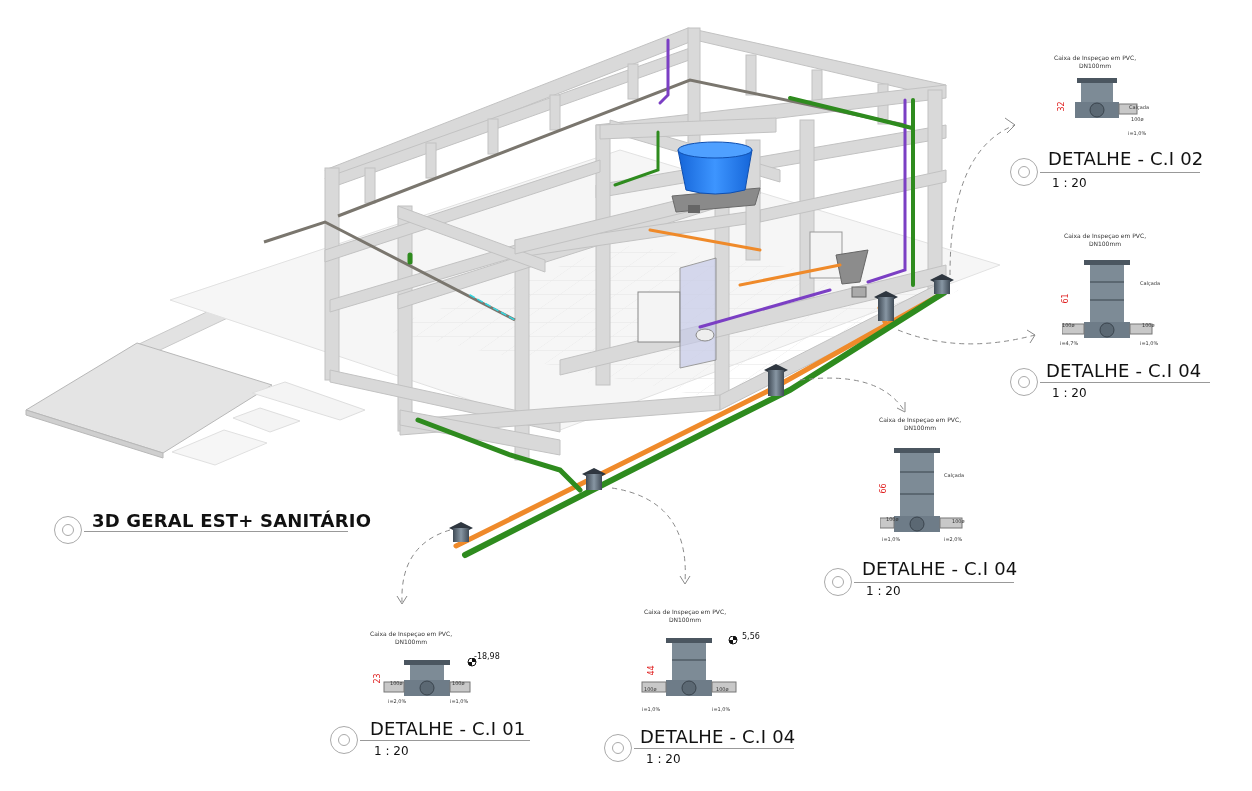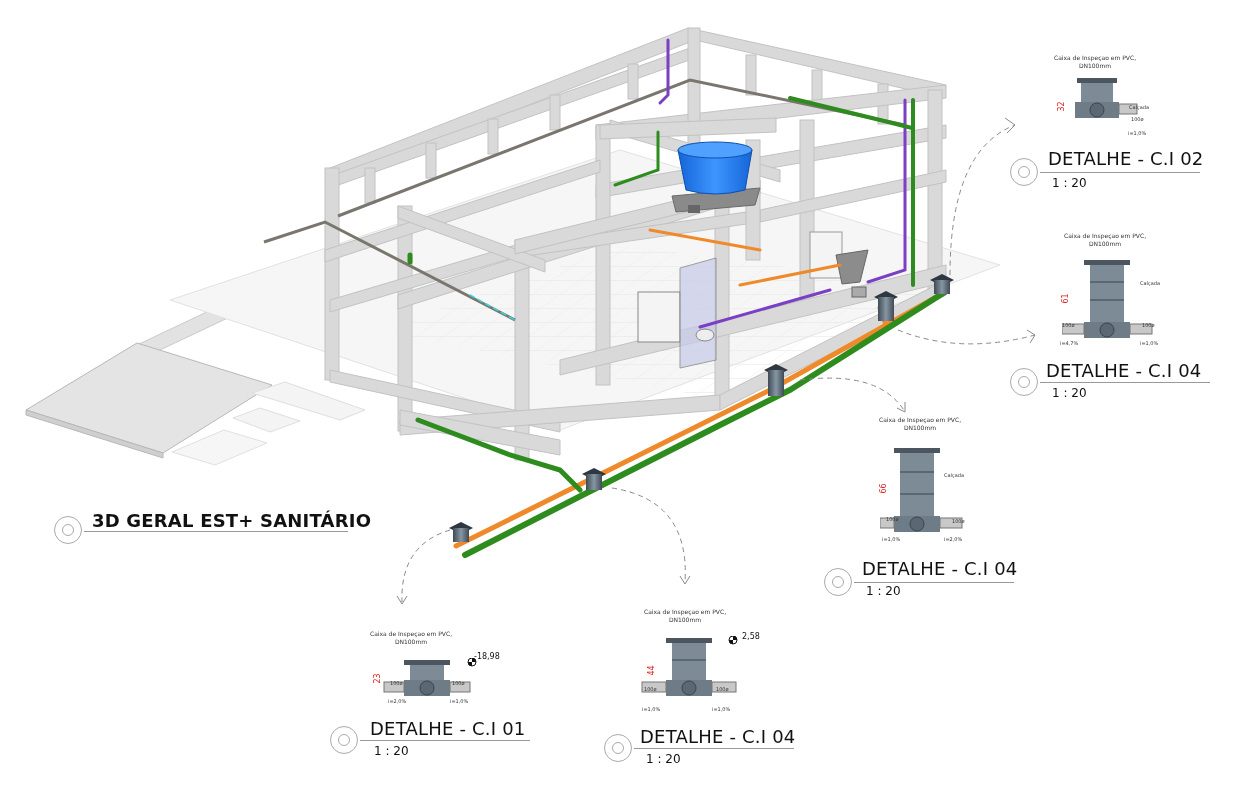--- a/index.html
+++ b/index.html
@@ -280,21 +280,21 @@
     <rect x="32" y="7" width="34" height="38" fill="#7d8b96"></rect>
     <line x1="32" y1="24" x2="66" y2="24" stroke="#3a444d"></line>
     <rect x="26" y="44" width="46" height="16" fill="#6e7c88"></rect>
     <circle cx="49" cy="52" r="7" fill="#5b6873" stroke="#3a444d"></circle>
     <rect x="2" y="46" width="24" height="10" fill="#c8c8c8" stroke="#777"></rect>
     <rect x="72" y="46" width="24" height="10" fill="#c8c8c8" stroke="#777"></rect>
     <circle cx="93" cy="4" r="4" fill="#fff" stroke="#111"></circle>
     <path d="M93 0 A4 4 0 0 1 97 4 L93 4 Z" fill="#111"></path>
     <path d="M93 8 A4 4 0 0 1 89 4 L93 4 Z" fill="#111"></path>
   </svg>
-  <div class="level" style="left:142px; top:26px;">2,58</div>
+  <div class="level" style="left:142px; top:26px;">5,56</div>
   <div class="dim" style="left:46px; top:60px; transform:rotate(-90deg);">44</div>
   <div class="small" style="left:44px; top:80px;">100ø</div>
   <div class="small" style="left:42px; top:100px;">i=1,0%</div>
   <div class="small" style="left:116px; top:80px;">100ø</div>
   <div class="small" style="left:112px; top:100px;">i=1,0%</div>
   <div class="symbol" style="left:4px; top:128px;"></div>
   <div class="uline" style="left:34px; top:142px; width:160px;"></div>
   <div class="title-block" style="left:40px; top:120px;">
     <div class="title">DETALHE - C.I 04</div>
   </div>

